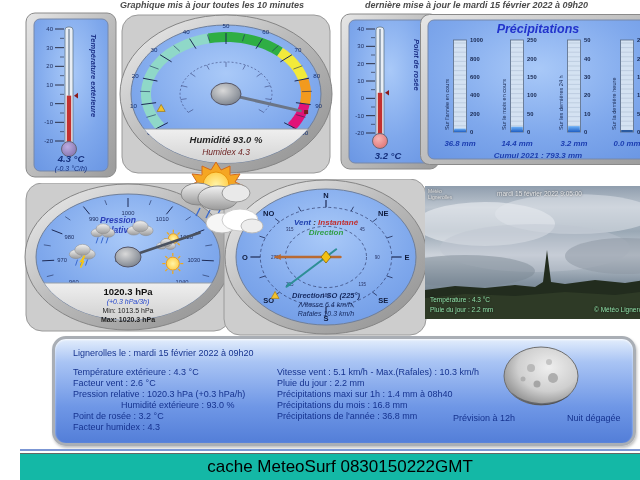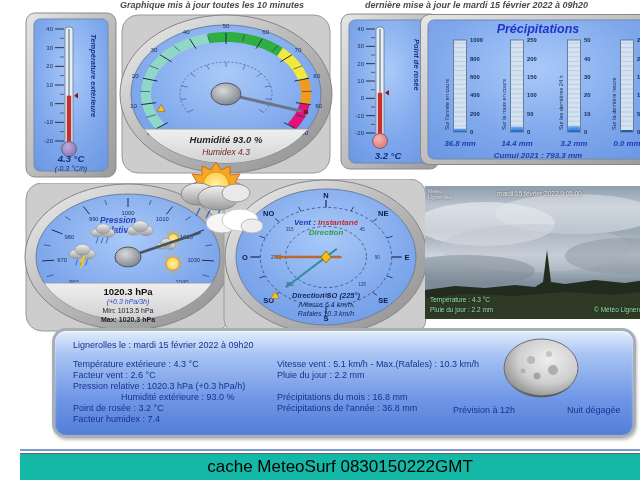--- a/index.html
+++ b/index.html
@@ -4,21 +4,21 @@
 <style>
   html,body{margin:0;padding:0;background:#fff;}
   #stage{position:relative;width:640px;height:480px;background:#ffffff;overflow:hidden;
          font-family:"Liberation Sans",sans-serif;margin-left:20px;}
   .hdr{position:absolute;font-size:9px;font-style:italic;font-weight:bold;color:#4a4a4a;white-space:nowrap;}
   .abs{position:absolute;}
   svg text{font-family:"Liberation Sans",sans-serif;}
   #webcam{position:absolute;left:405px;top:186px;width:233px;height:133px;overflow:hidden;
     background:linear-gradient(180deg,#8f9dad 0%,#bcc5cf 16%,#9aa8b5 34%,#cdd3db 52%,#8493a1 72%,#76848f 80%,#5f6d78 86%);}
   .cam-txt{position:absolute;white-space:nowrap;text-shadow:0 0 2px rgba(0,0,0,.7);}
-  #summary{position:absolute;left:32px;top:328px;width:578px;height:104px;border-radius:14px;
+  #summary{position:absolute;left:32px;top:336px;width:578px;height:104px;border-radius:14px;
     background:linear-gradient(180deg,#e2edfc 0%,#a9c4f4 22%,#6f97e6 65%,#537ed8 100%);
     border:3px solid #a9aeb5;box-shadow:inset 0 1px 2px rgba(255,255,255,.8), 1px 2px 3px rgba(0,0,0,.25);}
   .sum-line{position:absolute;font-size:9px;color:#16338f;white-space:nowrap;}
   #footer{position:absolute;left:0;top:453px;width:640px;height:27px;background:#14b8a6;
     border-top:1px solid #666;text-align:center;font-size:17px;line-height:26px;color:#000;}
   #footer-sep{position:absolute;left:0;top:449px;width:640px;height:2px;background:#7b96d4;}
 </style>
 </head>
 <body>
 
@@ -528,23 +528,24 @@
     <div class="cam-txt" style="right:6px;top:120px;font-size:6.5px;color:#8fe0a8;">© Météo Lignerolles</div>
   </div>
 
   <div id="summary">
     <div class="sum-line" style="left:18px;top:9px;">Lignerolles le : mardi 15 février 2022 à 09h20</div>
     <div class="sum-line" style="left:18px;top:28px;">Température extérieure : 4.3 °C</div>
     <div class="sum-line" style="left:18px;top:39px;">Facteur vent : 2.6 °C</div>
     <div class="sum-line" style="left:18px;top:50px;">Pression relative : 1020.3 hPa (+0.3 hPa/h)</div>
     <div class="sum-line" style="left:18px;top:61px;padding-left:48px;">Humidité extérieure : 93.0 %</div>
     <div class="sum-line" style="left:18px;top:72px;">Point de rosée : 3.2 °C</div>
-    <div class="sum-line" style="left:18px;top:83px;">Facteur humidex : 7.4</div>
+    <div class="sum-line" style="left:18px;top:83px;">Facteur humidex : 4.3</div>
     <div class="sum-line" style="left:222px;top:28px;">Vitesse vent : 5.1 km/h - Max.(Rafales) : 10.3 km/h</div>
     <div class="sum-line" style="left:222px;top:39px;">Pluie du jour : 2.2 mm</div>
+    <div class="sum-line" style="left:222px;top:50px;">Précipitations maxi sur 1h : 1.4 mm à 08h40</div>
     <div class="sum-line" style="left:222px;top:61px;">Précipitations du mois : 16.8 mm</div>
     <div class="sum-line" style="left:222px;top:72px;">Précipitations de l'année : 36.8 mm</div>
     <div class="sum-line" style="left:398px;top:74px;">Prévision à 12h</div>
     <div class="sum-line" style="left:512px;top:74px;">Nuit dégagée</div>
     <svg style="position:absolute;left:446px;top:5px;" width="82" height="64">
       <ellipse cx="40" cy="32" rx="37" ry="29" fill="url(#moong)" stroke="#6e6e6e"></ellipse>
       <path d="M 10 48 A 37 29 0 0 0 70 50 A 42 34 0 0 1 10 48 Z" fill="rgba(40,44,54,0.45)"></path>
       <circle cx="30" cy="24" r="4" fill="#b9b9b9"></circle>
         <circle cx="48" cy="18" r="3" fill="#c4c4c4"></circle>
       <circle cx="52" cy="34" r="5" fill="#aeaeae"></circle>

